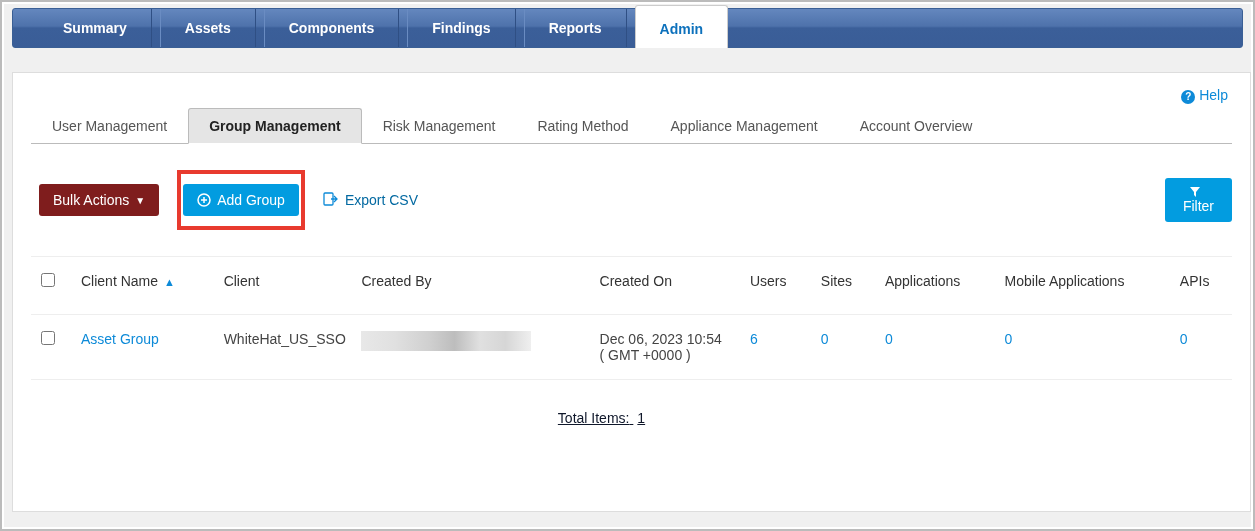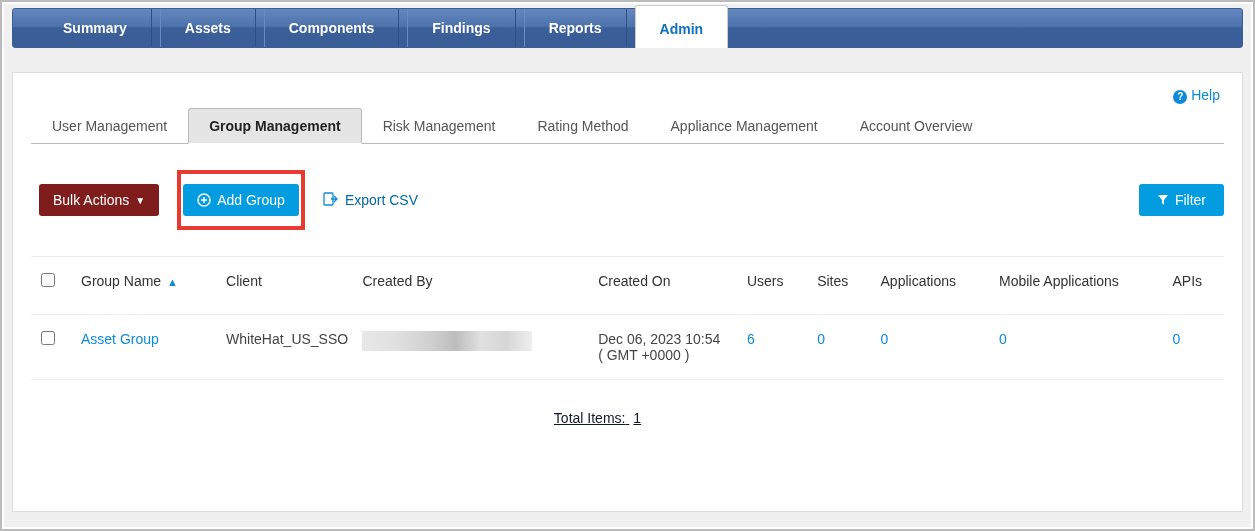--- a/index.html
+++ b/index.html
@@ -36,21 +36,21 @@
     margin-top: -4px;
     margin-bottom: -1px;
     border: 1px solid #ccc;
     border-bottom: none;
     padding-top: 4px;
   }
 
   .content-card {
     background: #fff;
     border: 1px solid #ddd;
-    margin: 24px 8px 8px 8px;
+    margin: 24px 0 8px 8px;
     padding: 0 18px 24px 18px;
     min-height: 440px;
   }
 
   .help-row { text-align: right; padding: 14px 4px 0 0; }
   .help-link { color: #0d8ad8; cursor: pointer; }
   .help-link .qicon { display:inline-block; width:14px; height:14px; background:#0d8ad8; color:#fff; border-radius:50%; text-align:center; font-size:10px; line-height:14px; margin-right:4px; font-weight:bold; }
 
   
   .subtabs {
@@ -93,21 +93,21 @@
   }
   .btn-add {
     background: #029ce0;
     color: #fff;
     padding: 8px 14px;
   }
   .btn-add .plus-icon { margin-right:6px; display:inline-flex; }
   .export-link { color:#0369a1; margin-left:18px; cursor:pointer; display:inline-flex; }
   .export-link svg { margin-right:6px; }
   .spacer { flex:1; }
-  .btn-filter { background:#029ce0; color:#fff; padding:8px 18px; display:inline-flex; align-items:center; }
+  .btn-filter { background:#029ce0; color:#fff; padding:8px 18px; display:inline-flex; align-items:center;flex-direction:column; }
   .btn-filter svg { margin-right:6px; }
 
   
   table.data { width: 100%; border-collapse: collapse; }
   table.data th { text-align:left; padding: 16px 10px 24px 10px; font-weight:normal; color:#333; border-bottom:1px solid #eee; border-top:1px solid #eee; vertical-align: top; }
   table.data td { padding: 16px 10px; border-bottom:1px solid #eee; color:#444; vertical-align: top; }
   .sort-asc { color:#0d8ad8; font-size:11px; margin-left:2px; }
   a.link { color:#0d8ad8; text-decoration:none; cursor:pointer; }
   .redacted {
     display:inline-block; width:170px; height:20px;
@@ -195,21 +195,21 @@
             </svg>
         <span>Filter</span>
       </div>
     </div>
 
     <table class="data">
       <thead>
         <tr>
           <th style="width:40px;"><input type="checkbox" style=""></th>
           <th>
-            <span>Group Name</span>
+            <span>Client Name</span>
             <span class="sort-asc">▲</span>
           </th>
           <th><span>Client</span></th>
           <th><span>Created By</span></th>
           <th><span>Created On</span></th>
           <th><span>Users</span></th>
           <th><span>Sites</span></th>
           <th><span>Applications</span></th>
           <th><span>Mobile Applications</span></th>
           <th><span>APIs</span></th>

